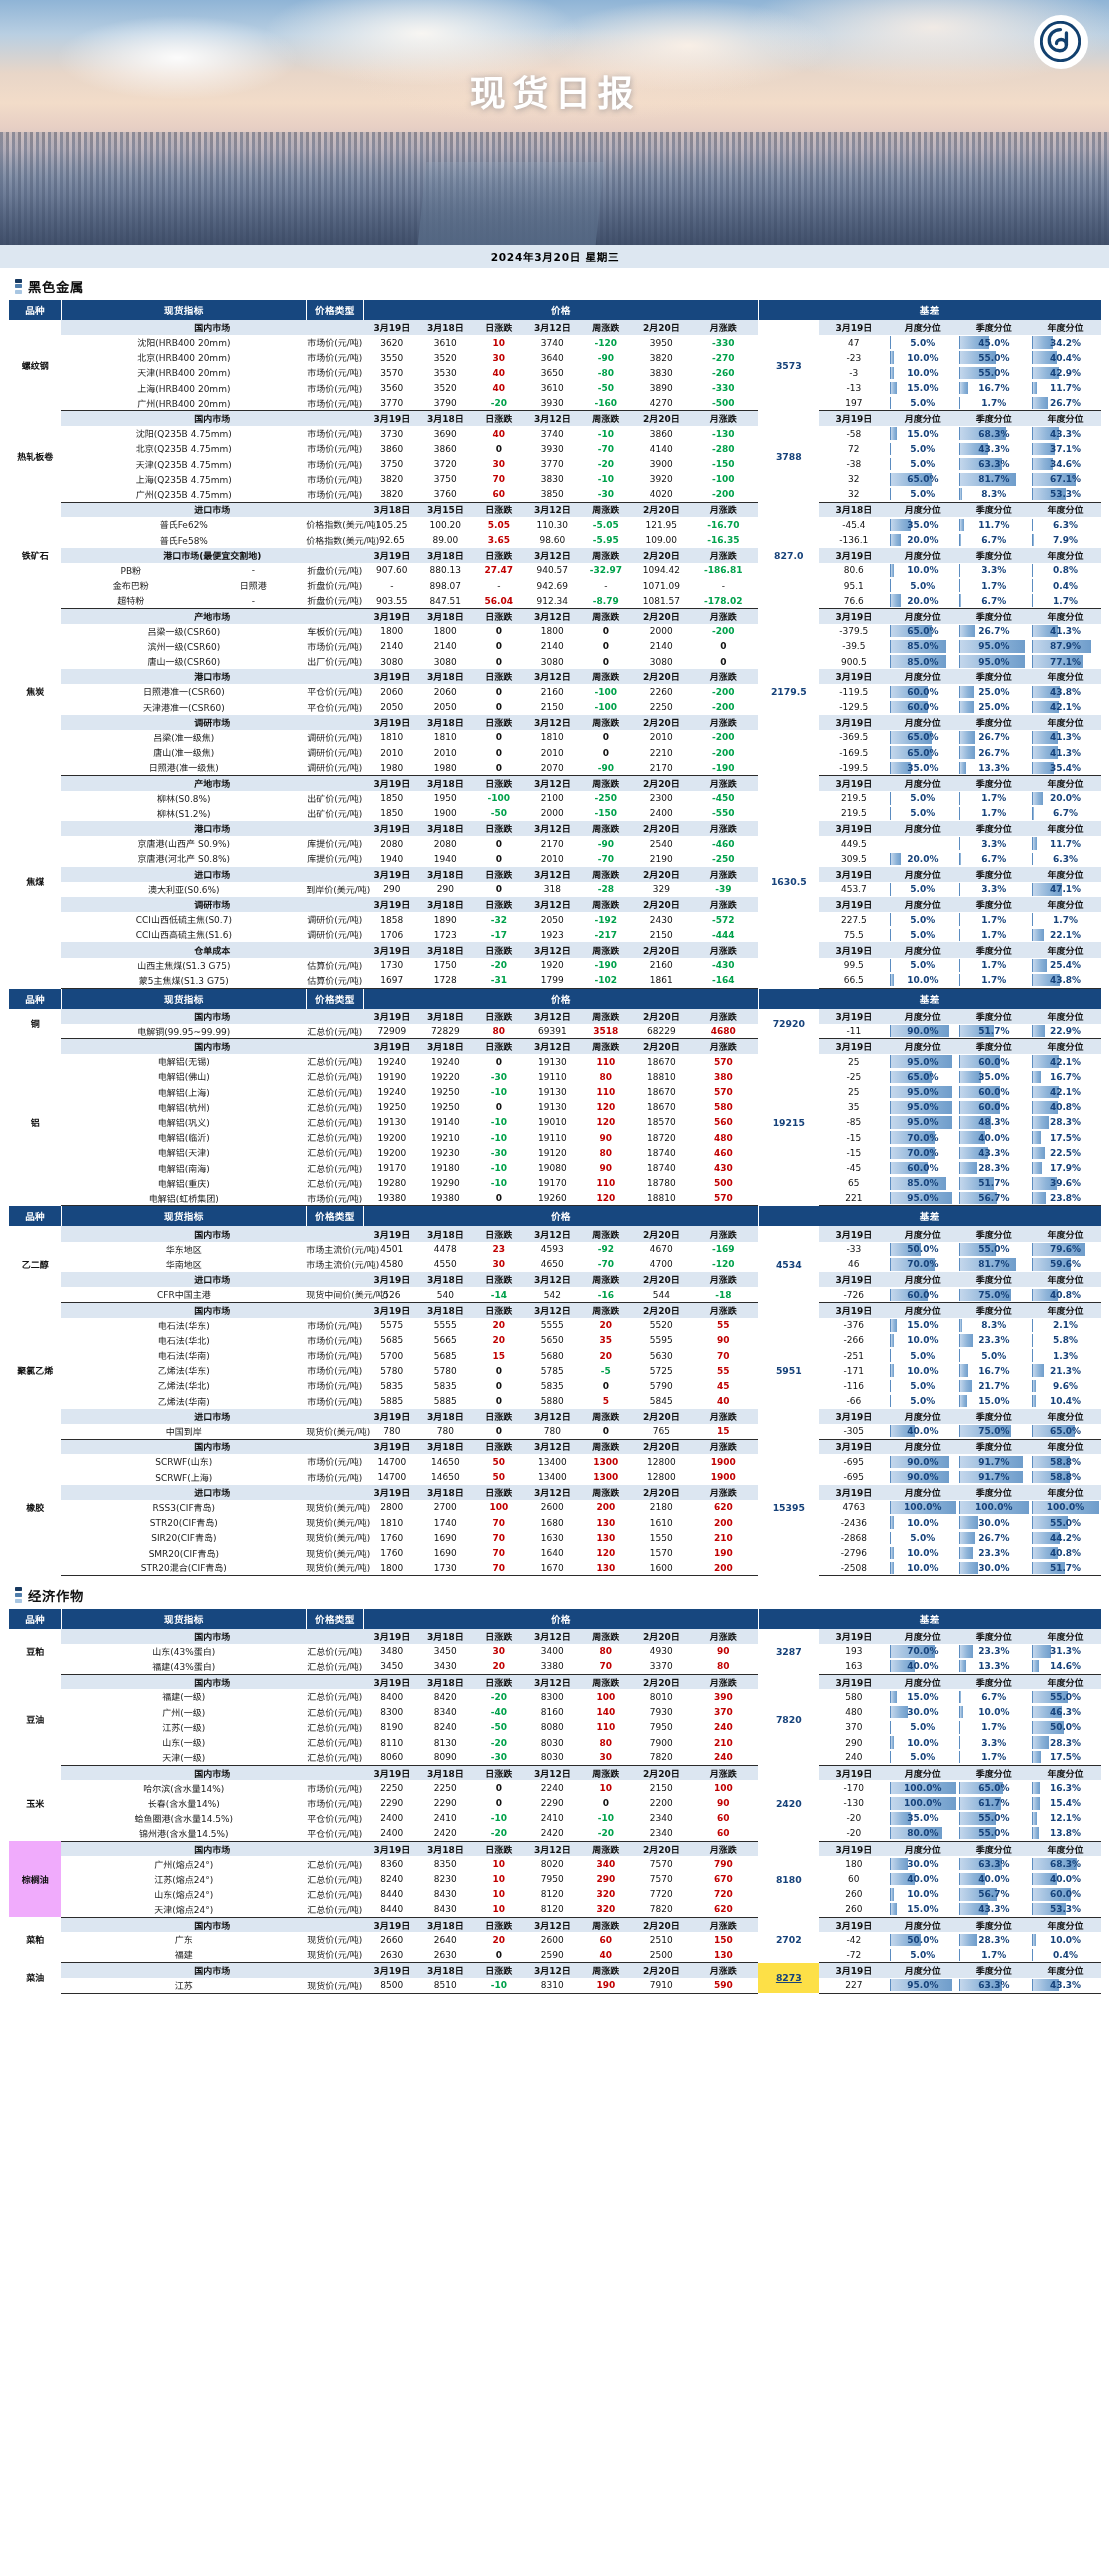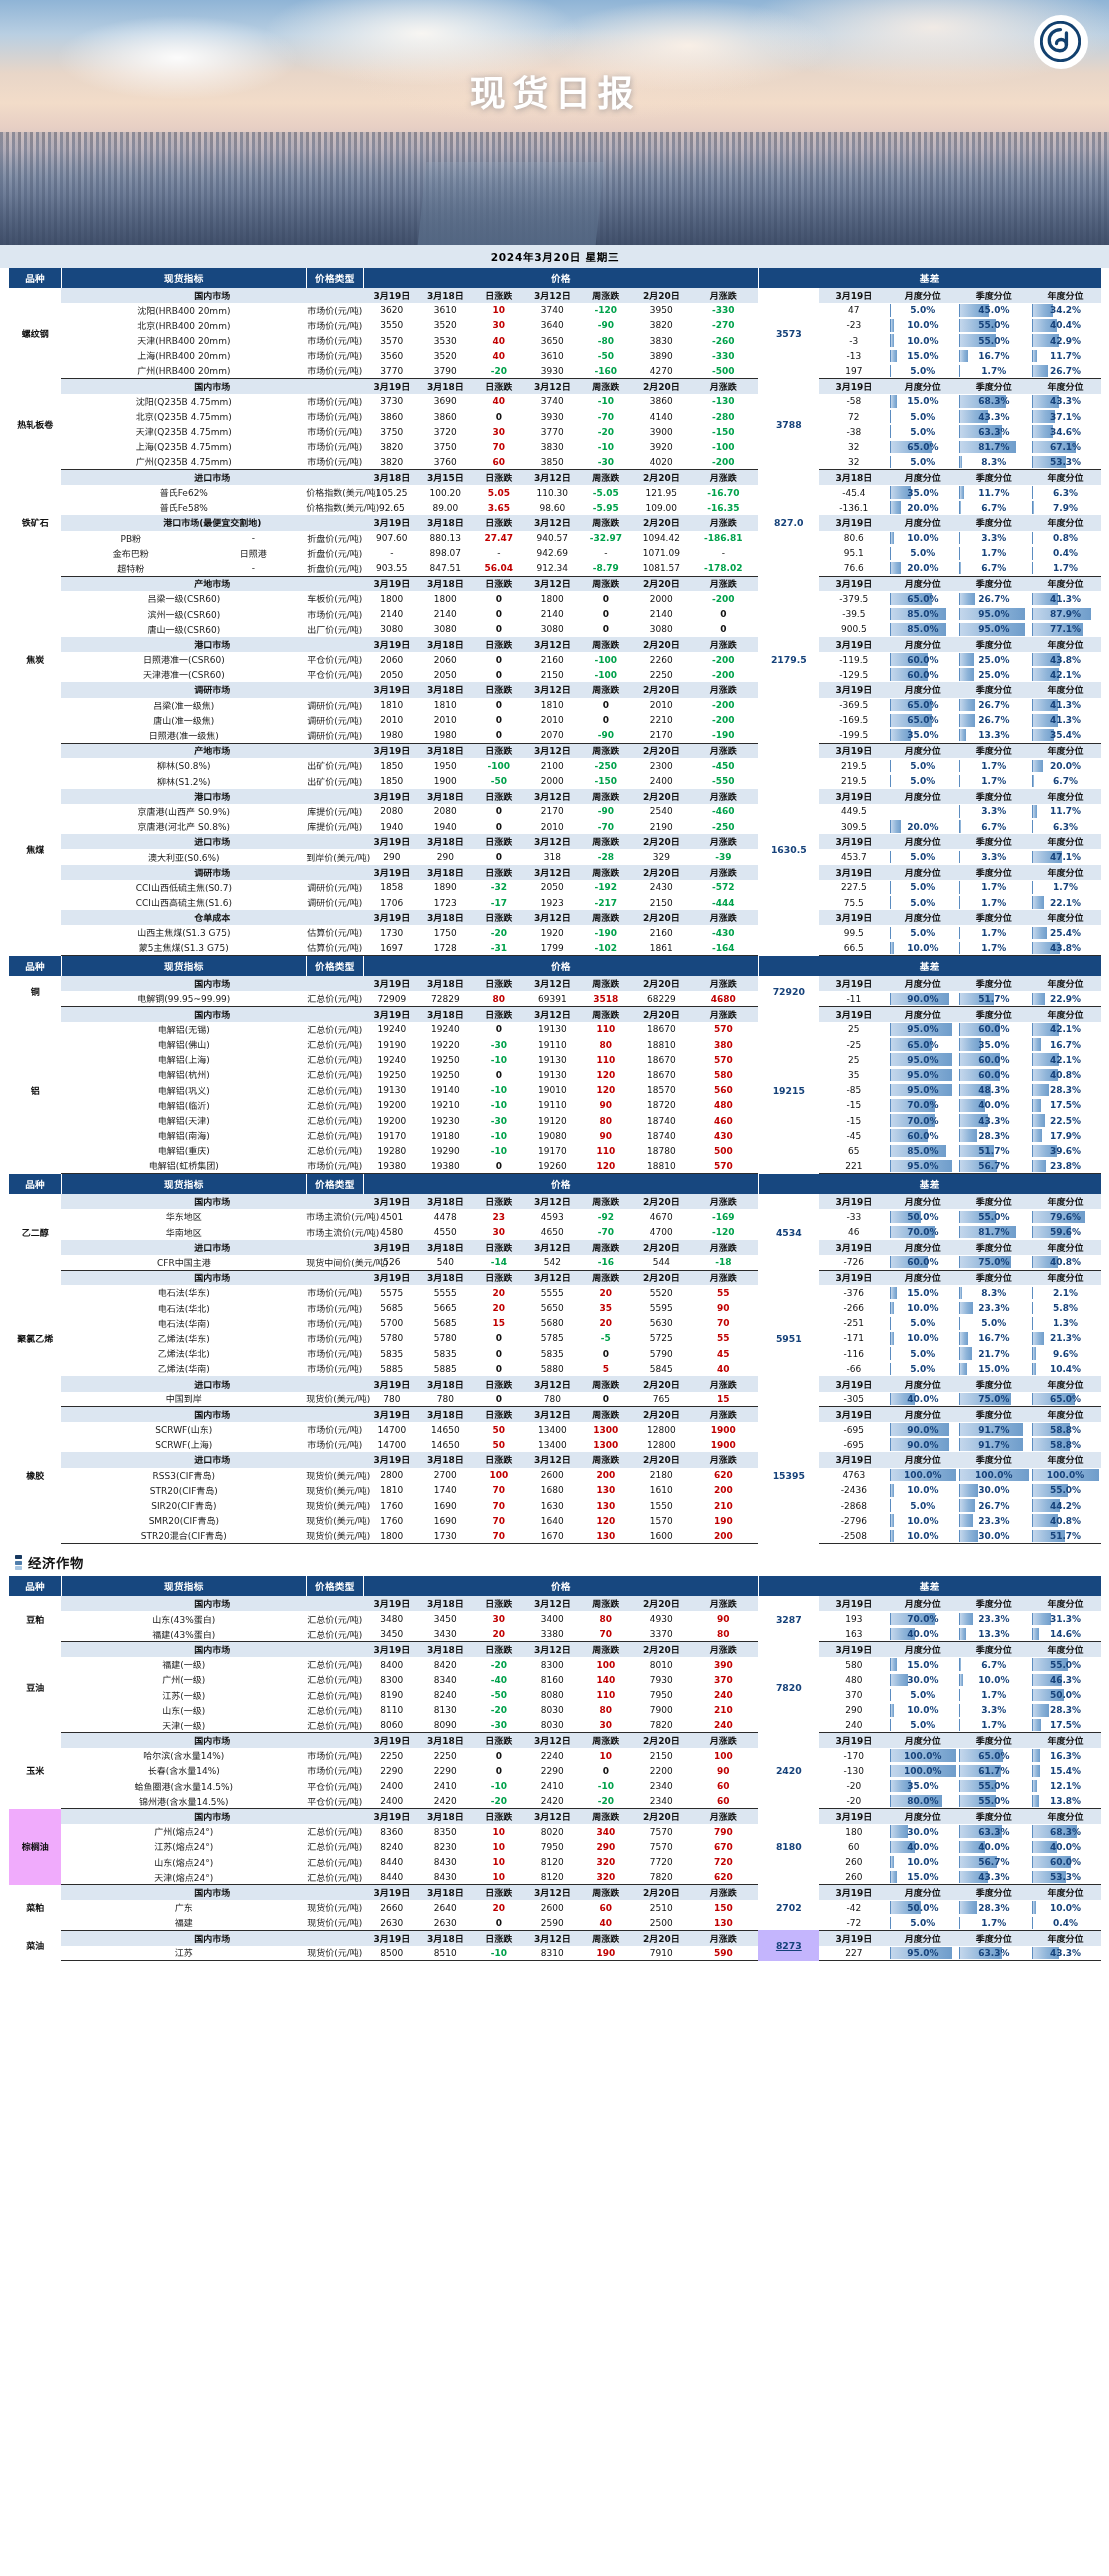--- a/index.html
+++ b/index.html
@@ -197,20 +197,28 @@
   <div class="hero-title">现货日报</div>
 
 </div>
 
 <div class="date-bar">
   <span>2024年3月20日    星期三</span>
 </div>
 
 <div id="sections-root">
     <div class="section">
+      <div class="sec-head">
+        <span class="sec-mark">
+          <i class="a"></i>
+          <i class="b"></i>
+          <i class="c"></i>
+        </span>
+        <span class="sec-title">黑色金属</span>
+      </div>
       <table class="rep">
         <colgroup>
           <col style="width: 52px;">
           <col style="width: 139px;">
           <col style="width: 106px;">
           <col style="width: 57px;">
           <col style="width: 57px;">
           <col style="width: 50px;">
           <col style="width: 57px;">
           <col style="width: 50px;">
@@ -1877,21 +1885,21 @@
           <tr class="subhead">
             <td class="cat" rowspan="2" style="background: rgb(255, 255, 255);">菜油</td>
             <td class="mkt" colspan="3">国内市场</td>
             <td>3月19日</td>
             <td>3月18日</td>
             <td>日涨跌</td>
             <td>3月12日</td>
             <td>周涨跌</td>
             <td>2月20日</td>
             <td>月涨跌</td>
-            <td class="fut" rowspan="2" style="background: #c4b5fd; text-decoration: underline;">8273</td>
+            <td class="fut" rowspan="2" style="background: #fde047; text-decoration: underline;">8273</td>
             <td>3月19日</td>
             <td>月度分位</td>
             <td>季度分位</td>
             <td>年度分位</td>
           </tr>
           <tr class="drow grpend">
             <td class="ind" colspan="2">江苏</td>
             <td class="ptype">现货价(元/吨)</td>
             <td class="neu">8500</td>
             <td class="neu">8510</td>

